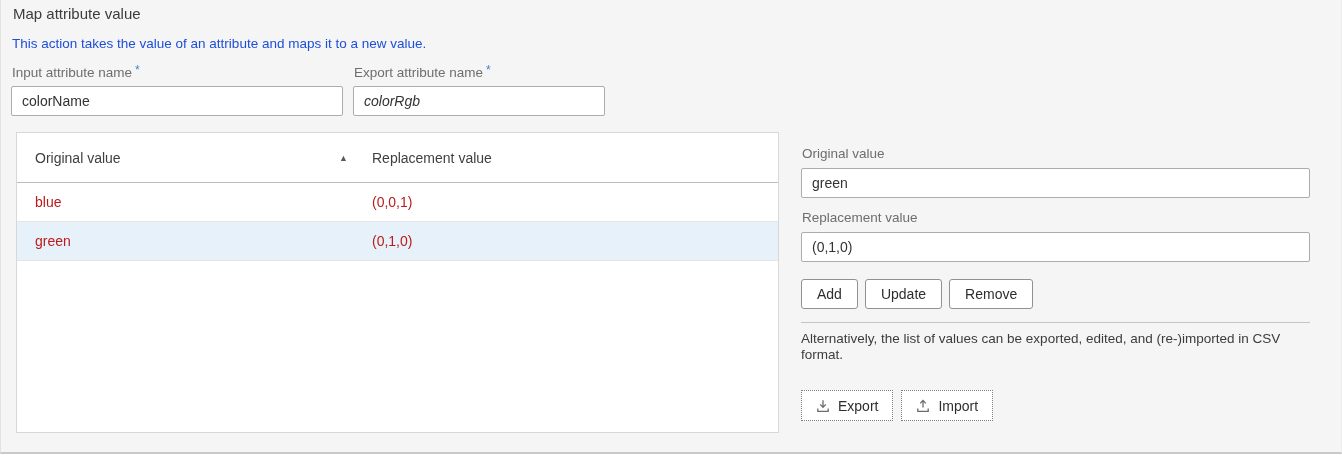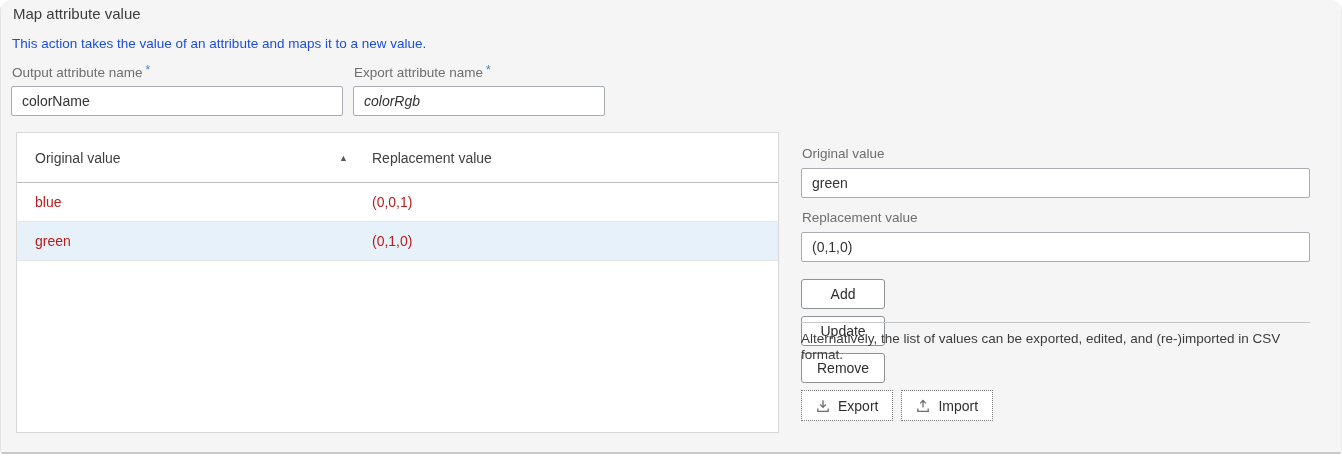--- a/index.html
+++ b/index.html
@@ -1,17 +1,17 @@
 <!DOCTYPE html>
 <html><head>
 <meta charset="utf-8">
 <style>
   * { margin:0; padding:0; box-sizing:border-box; }
   body { font-family:"Liberation Sans","DejaVu Sans",sans-serif; background:#ffffff; }
-  .page { position:relative; width:1342px; height:459px; background:#ffffff; overflow:hidden;border-radius:11px; }
+  .page { position:relative; width:1342px; height:459px; background:#ffffff; overflow:hidden; }
   .panel {
     position:absolute; left:0; top:0; width:1342px; height:454px;
     background:#f5f5f6;
     border-left:1px solid #e3e3e3; border-right:1px solid #ececec;
     border-bottom:2px solid #c7cacd;
   }
   .title { position:absolute; left:12px; top:5px; font-size:15px; color:#3c3c3c; }
   .desc  { position:absolute; left:11px; top:36px; font-size:13.5px; color:#1d4ed8;text-align:right; }
 
   .field-label { position:absolute; top:63px; font-size:13.5px; color:#6e6e6e; }
@@ -47,21 +47,21 @@
   .tcell.c1 { width:337px; padding-left:18px; }
   .tcell.c2 { padding-left:18px; }
 
   
   .rp-label { position:absolute; left:801px; font-size:13.5px; color:#6e6e6e; }
   #rp-orig-label { top:146px; }
   #rp-repl-label { top:210px; }
   #rp-orig-input { left:800px; top:168px; width:509px; }
   #rp-repl-input { left:800px; top:232px; width:509px; }
 
-  .btn-row { position:absolute; left:800px; top:279px; display:flex; gap:7px;flex-direction:column; }
+  .btn-row { position:absolute; left:800px; top:279px; display:flex; gap:7px; }
   .btn {
     height:30px; padding:0 15px; background:#ffffff;
     border:1px solid #8f9294; border-radius:3px;
     font-family:"Liberation Sans","DejaVu Sans",sans-serif;
     font-size:14px; color:#2e2e2e; cursor:pointer;
   }
 
   .divider { position:absolute; left:800px; top:322px; width:509px; height:1px; background:#c3c6c8; }
 
   .csv-note {
@@ -82,21 +82,21 @@
 </head>
 <body>
 
 <div class="page">
   <div class="panel">
 
     <div class="title">Map attribute value</div>
     <div class="desc">This action takes the value of an attribute and maps it to a new value.</div>
 
     <div class="field-label" style="left:11px;">
-      <span>Output attribute name</span><span class="req">*</span>
+      <span>Input attribute name</span><span class="req">*</span>
     </div>
     <div class="field-label" style="left:353px;">
       <span>Export attribute name</span><span class="req">*</span>
     </div>
 
     <input id="input-attr" class="txt" type="text" value="colorName" style="">
     <input id="output-attr" class="txt" type="text" value="colorRgb" style="">
 
     <div class="map-table">
       <div class="thead">

